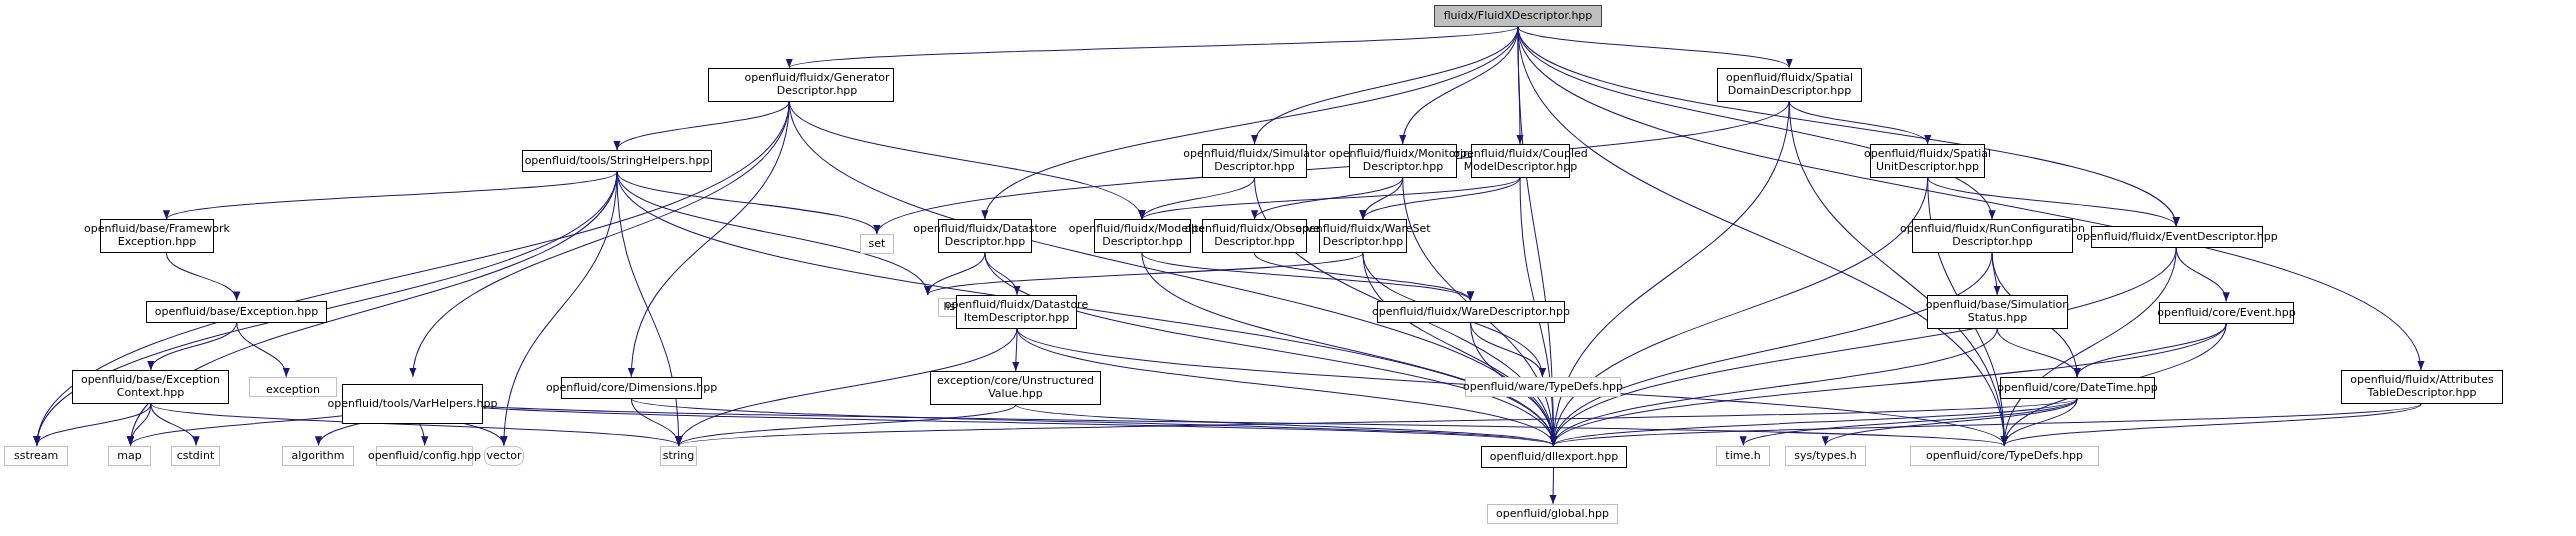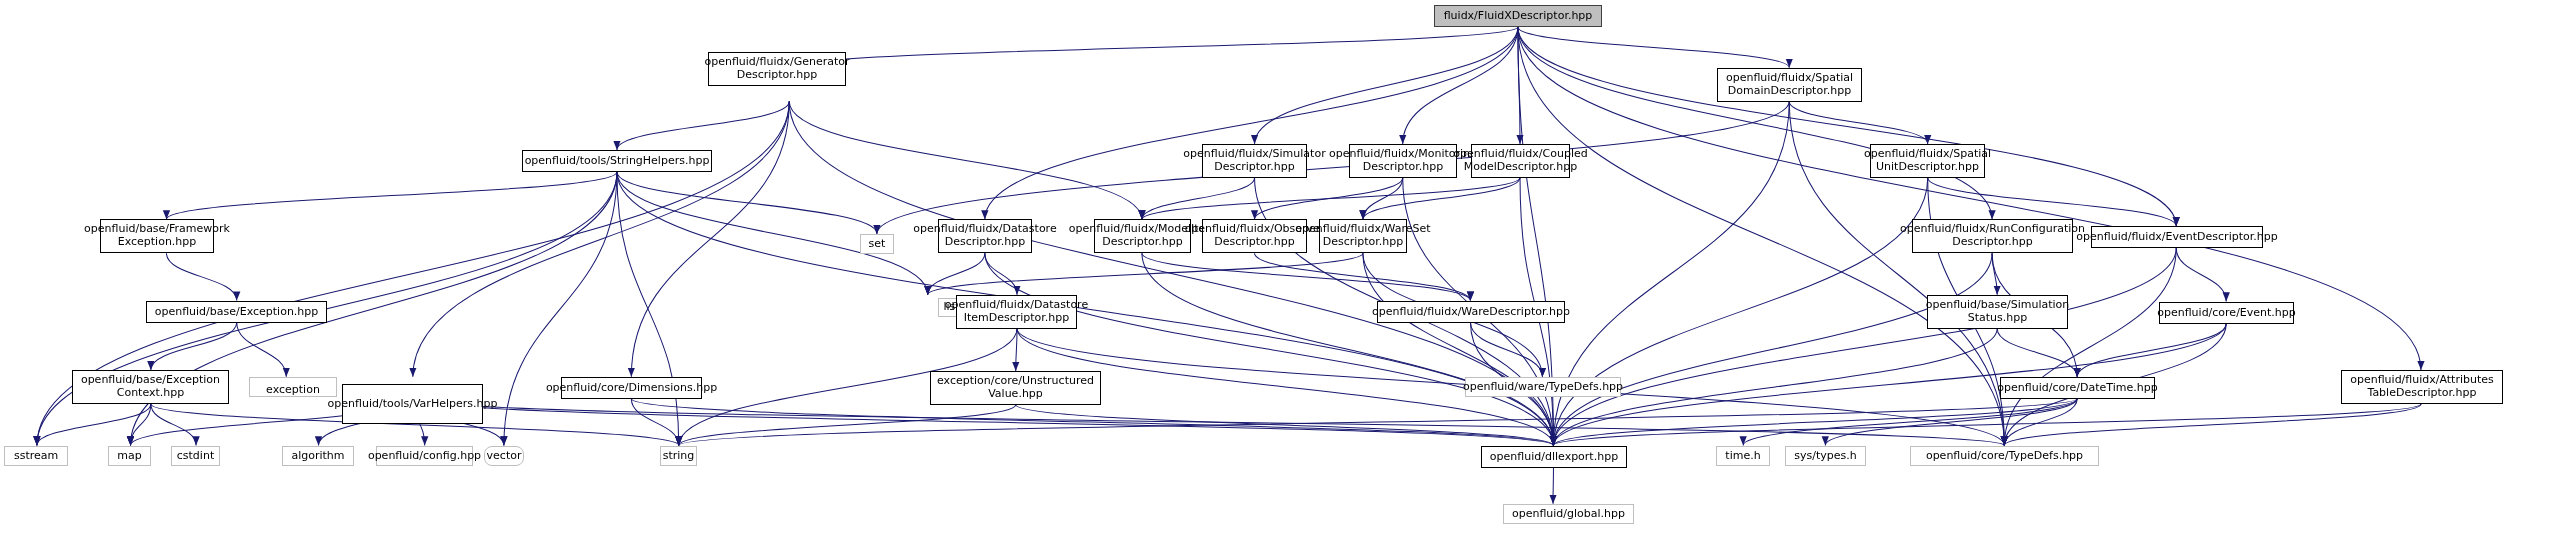--- a/index.html
+++ b/index.html
@@ -112,21 +112,21 @@
       <path d="M2452.5,471 C2452.5,498.5 1834,498.5 1834,526" fill="none" stroke="#191970" stroke-width="1.2" marker-end="url(#arrow)"></path>
       <path d="M2452.5,471 C2452.5,498.5 2366.5,498.5 2366.5,526" fill="none" stroke="#191970" stroke-width="1.2" marker-end="url(#arrow)"></path>
       <path d="M2858.5,477 C2858.5,501.5 1834,501.5 1834,526" fill="none" stroke="#191970" stroke-width="1.2" marker-end="url(#arrow)"></path>
       <path d="M2858.5,477 C2858.5,501.5 2366.5,501.5 2366.5,526" fill="none" stroke="#191970" stroke-width="1.2" marker-end="url(#arrow)"></path>
       <path d="M1834,552 C1834,573.5 1833.5,573.5 1833.5,595" fill="none" stroke="#191970" stroke-width="1.2" marker-end="url(#arrow)"></path>
     </g>
 </svg>
 
 <div id="nodes">
   <div class="node root" style="left:1434px;top:5.1px;width:168px;height:22px;"><span>fluidx/FluidXDescriptor.hpp</span></div>
-  <div class="node" style="left:708px;top:52px;width:138px;height:34px;"><span>openfluid/fluidx/Generator
+  <div class="node" style="left:708px;top:68px;width:186px;height:34px;justify-content:flex-end;"><span>openfluid/fluidx/Generator
 Descriptor.hpp</span></div>
   <div class="node" style="left:1717px;top:68px;width:145px;height:34px;"><span>openfluid/fluidx/Spatial
 DomainDescriptor.hpp</span></div>
   <div class="node" style="left:522px;top:150px;width:190px;height:22px;"><span>openfluid/tools/StringHelpers.hpp</span></div>
   <div class="node" style="left:1202px;top:144px;width:105px;height:34px;"><span>openfluid/fluidx/Simulator
 Descriptor.hpp</span></div>
   <div class="node" style="left:1349px;top:144px;width:108px;height:34px;"><span>openfluid/fluidx/Monitoring
 Descriptor.hpp</span></div>
   <div class="node" style="left:1471px;top:144px;width:99px;height:34px;"><span>openfluid/fluidx/Coupled
 ModelDescriptor.hpp</span></div>
@@ -169,15 +169,15 @@
   <div class="node ext" style="left:108px;top:446px;width:43px;height:20.3px;"><span>map</span></div>
   <div class="node ext" style="left:171px;top:446px;width:49px;height:20.3px;"><span>cstdint</span></div>
   <div class="node ext" style="left:282px;top:446px;width:72px;height:20.3px;"><span>algorithm</span></div>
   <div class="node ext" style="left:376px;top:446px;width:97px;height:20.3px;"><span>openfluid/config.hpp</span></div>
   <div class="node ext" style="left:484px;top:446px;width:40px;height:20.3px;border-radius:8px;"><span>vector</span></div>
   <div class="node ext" style="left:660px;top:446px;width:37px;height:20.3px;"><span>string</span></div>
   <div class="node" style="left:1481px;top:446px;width:146px;height:22px;"><span>openfluid/dllexport.hpp</span></div>
   <div class="node ext" style="left:1716px;top:446px;width:54px;height:20.3px;"><span>time.h</span></div>
   <div class="node ext" style="left:1785px;top:446px;width:81px;height:20.3px;"><span>sys/types.h</span></div>
   <div class="node ext" style="left:1910px;top:446px;width:189px;height:20.3px;"><span>openfluid/core/TypeDefs.hpp</span></div>
-  <div class="node ext" style="left:1487px;top:504px;width:131px;height:20.3px;margin-left:16px;"><span>openfluid/global.hpp</span></div>
+  <div class="node ext" style="left:1487px;top:504px;width:131px;height:20.3px;"><span>openfluid/global.hpp</span></div>
 </div>
 
 
 </body></html>

